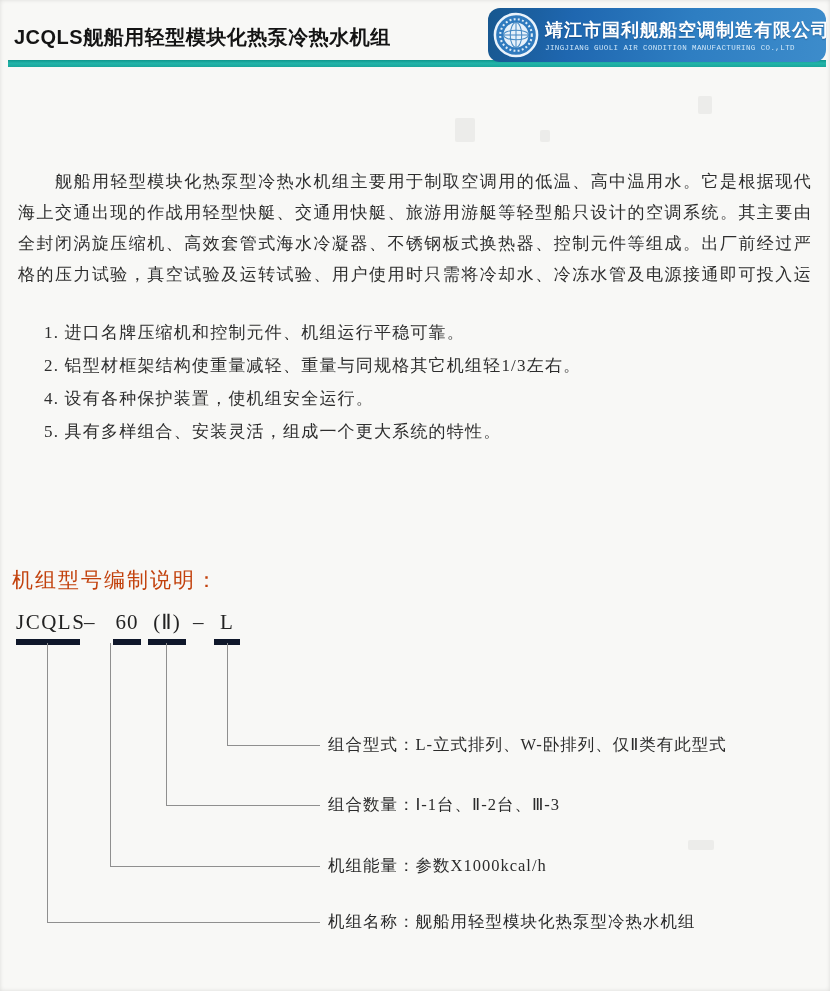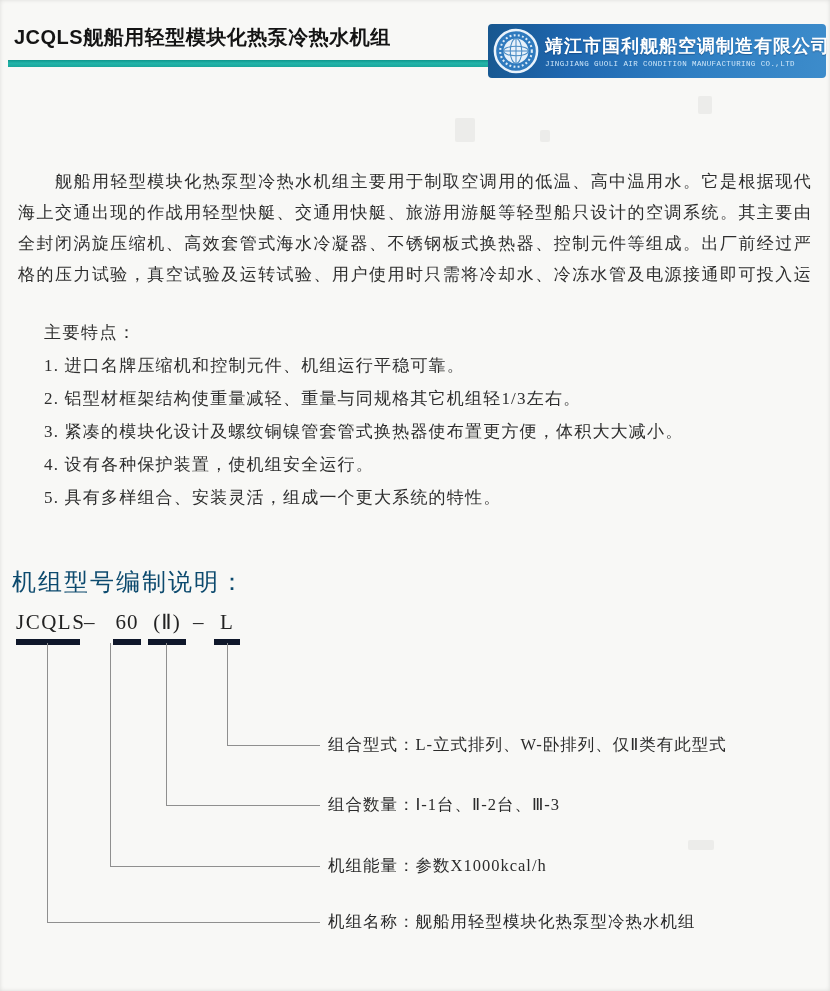--- a/index.html
+++ b/index.html
@@ -22,23 +22,23 @@
     position: absolute; left: 14px; top: 24px;
     font-family: "Liberation Sans", sans-serif;
     font-weight: bold; font-size: 20px; letter-spacing: 0.5px;
     color: #141414; white-space: nowrap;
   }
   .teal-rule {
     position: absolute; left: 8px; top: 60px; width: 818px; height: 7px;
     background: linear-gradient(#0e968c, #23b4a9 45%, #19a79c);
   }
   .banner {
-    position: absolute; left: 488px; top: 24px; width: 338px; height: 54px;
+    position: absolute; left: 488px; top: 8px; width: 338px; height: 54px;
     background: linear-gradient(100deg, #17578f, #1f67b0 25%, #2e7ec2 60%, #3d8ccb);
-    border-radius: 4px;
+    border-radius: 12px;
     display: flex; align-items: center; padding: 0 5px;
   }
   .logo { flex: 0 0 auto; width: 46px; height: 46px; }
   .company-names { display: flex; flex-direction: column; margin-left: 6px; min-width: 0; }
   .company-cn {
     font-family: "Liberation Sans", sans-serif; font-weight: bold;
     font-size: 18px; letter-spacing: 1px; color: #ffffff;
     white-space: nowrap; text-shadow: 0 1px 1px rgba(0,30,70,0.35);
   }
   .company-en {
@@ -58,21 +58,21 @@
   .intro-line.last { text-align-last: left; letter-spacing: 1.5px; }
 
   
   .features { position: absolute; left: 18px; top: 316px; width: 794px; font-size: 17px; }
   .features-heading { padding-left: 26px; height: 33px; line-height: 33px; letter-spacing: 1.5px; }
   .feature-item { padding-left: 26px; height: 33px; line-height: 33px; letter-spacing: 1.2px; white-space: nowrap; }
 
   
   .model-heading {
     position: absolute; left: 12px; top: 566px;
-    font-size: 24px; letter-spacing: 2px; color: #0c4a6e;
+    font-size: 21px; letter-spacing: 2px; color: #c2410c;
   }
   .seg, .seg-dash {
     position: absolute; top: 610px;
     font-family: "Liberation Serif", serif; font-size: 21px; color: #222;
   }
   .seg { text-align: center; border-bottom: 6px solid #0f172a; padding-bottom: 4px; letter-spacing: 1px; }
   .vline { position: absolute; width: 1px; background: #8f8f8f; }
   .hline { position: absolute; height: 1px; background: #8f8f8f; }
   .callout-label {
     position: absolute; left: 328px;
@@ -115,24 +115,22 @@
 </div>
 
 <div class="intro">
   <div class="intro-line first">舰船用轻型模块化热泵型冷热水机组主要用于制取空调用的低温、高中温用水。它是根据现代</div>
   <div class="intro-line">海上交通出现的作战用轻型快艇、交通用快艇、旅游用游艇等轻型船只设计的空调系统。其主要由</div>
   <div class="intro-line">全封闭涡旋压缩机、高效套管式海水冷凝器、不锈钢板式换热器、控制元件等组成。出厂前经过严</div>
   <div class="intro-line">格的压力试验，真空试验及运转试验、用户使用时只需将冷却水、冷冻水管及电源接通即可投入运</div>
 </div>
 
 <div class="features">
-  <div class="features-heading">主要特点：</div>
   <div class="feature-item">1. 进口名牌压缩机和控制元件、机组运行平稳可靠。</div>
   <div class="feature-item">2. 铝型材框架结构使重量减轻、重量与同规格其它机组轻1/3左右。</div>
-  <div class="feature-item">3. 紧凑的模块化设计及螺纹铜镍管套管式换热器使布置更方便，体积大大减小。</div>
   <div class="feature-item">4. 设有各种保护装置，使机组安全运行。</div>
   <div class="feature-item">5. 具有多样组合、安装灵活，组成一个更大系统的特性。</div>
 </div>
 
 <div class="model-heading">机组型号编制说明：</div>
 
 <span class="seg" style="left:16px; width:64px; letter-spacing:1.5px;">JCQLS</span>
 <span class="seg-dash" style="left:84px;">–</span>
 <span class="seg" style="left:97px; width:28px;margin-left:16px;">60</span>
 <span class="seg" style="left:148px; width:38px;">(Ⅱ)</span>

